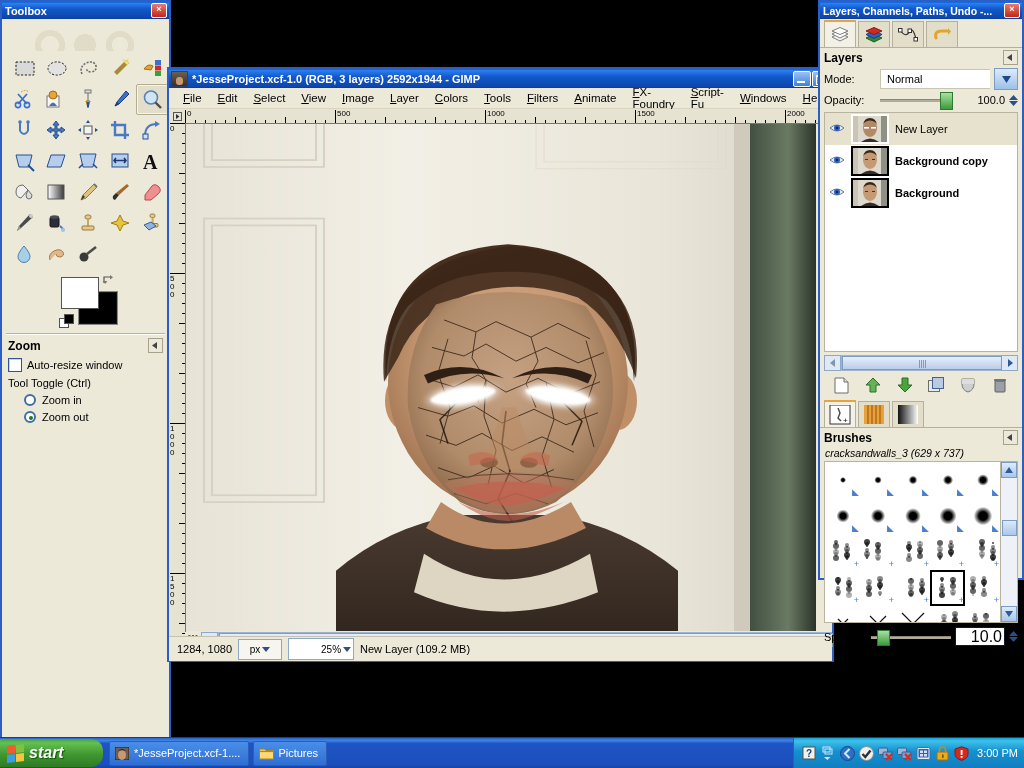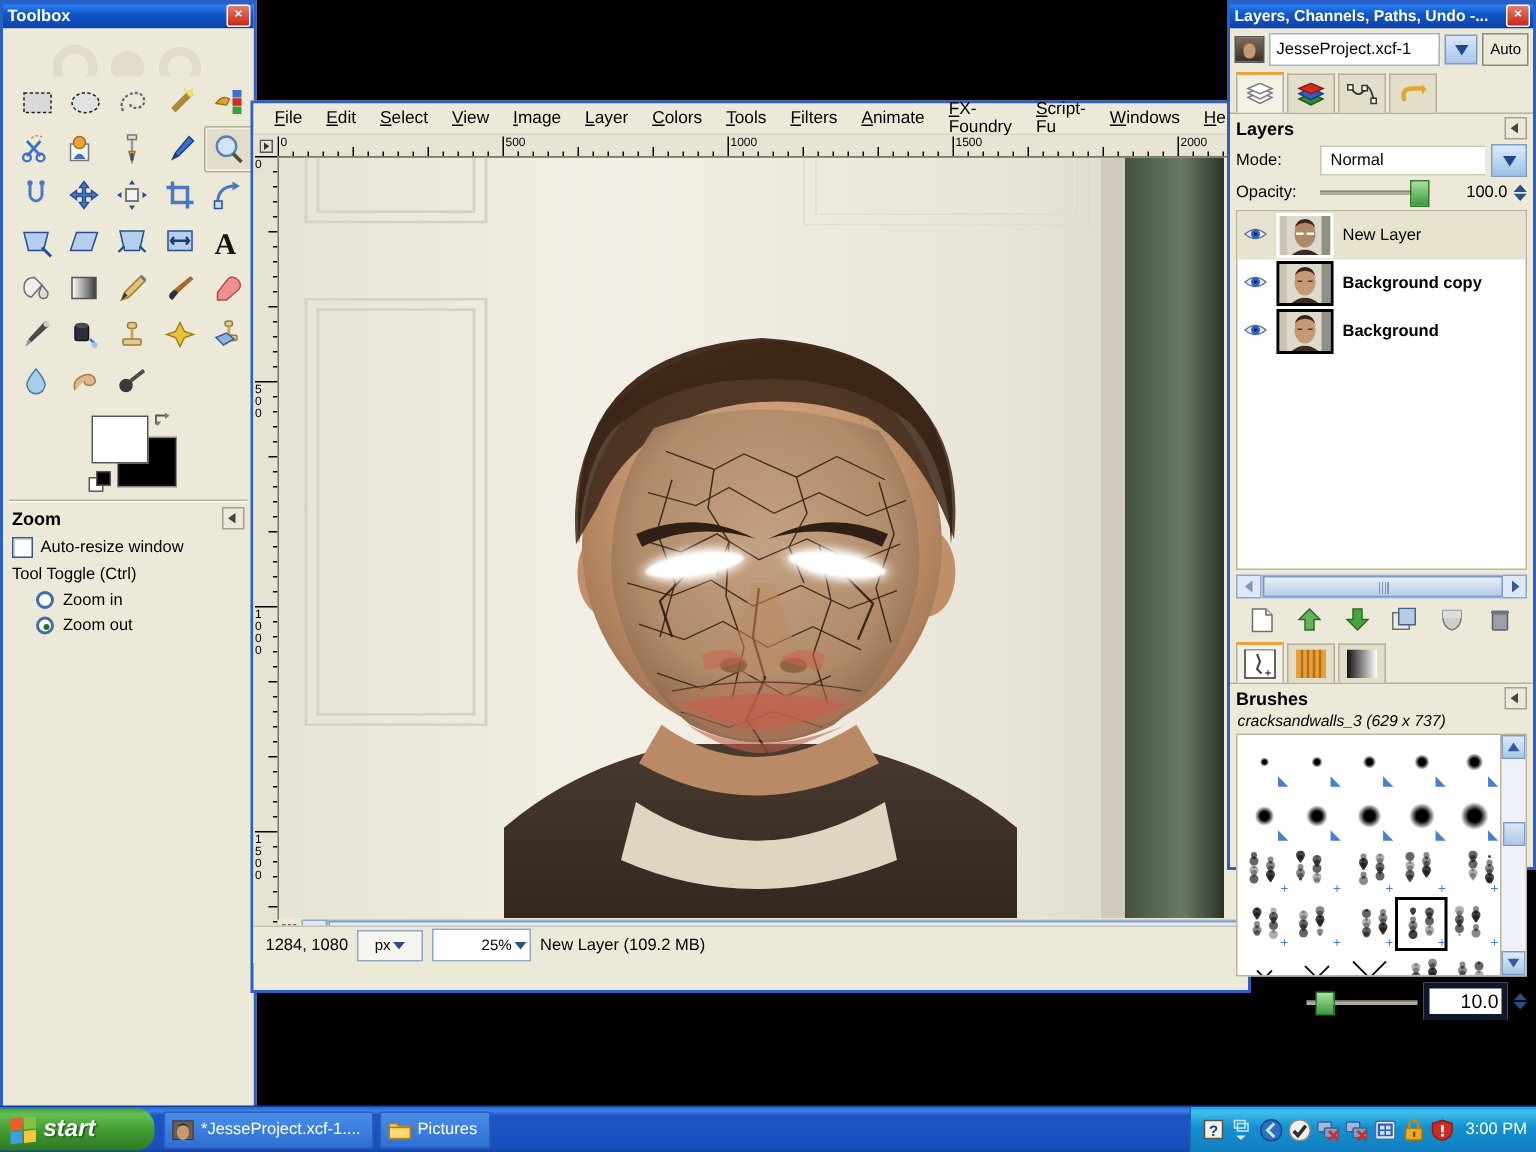--- a/index.html
+++ b/index.html
@@ -434,20 +434,30 @@
       </div>
       <div class="to-row indent">
         <span class="radio on"></span>
         <span>Zoom out</span>
       </div>
     </div>
   </div>
 </div>
 
 <div class="xpwin" id="gimpwin">
+  <div class="xptitle">
+    <span class="tbico"></span>
+    <span>*JesseProject.xcf-1.0 (RGB, 3 layers) 2592x1944 - GIMP</span>
+    <div class="xpbtn" style="margin-left:auto">
+      <i style="left:3px;bottom:3px;width:8px;height:2px;"></i>
+    </div>
+    <div class="xpbtn">
+      <i style="left:3px;top:3px;width:9px;height:7px;background:none;border:1px solid #fff;border-top-width:2px;"></i>
+    </div>
+  </div>
 
   <div class="menubar" id="menubar">
       <span><u>F</u>ile</span>
       <span><u>E</u>dit</span>
       <span><u>S</u>elect</span>
       <span><u>V</u>iew</span>
       <span><u>I</u>mage</span>
       <span><u>L</u>ayer</span>
       <span><u>C</u>olors</span>
       <span><u>T</u>ools</span>
@@ -756,30 +766,20 @@
   </div>
 </div>
 
 <div class="xpwin" id="dock">
   <div class="xptitle">
     <span>Layers, Channels, Paths, Undo -...</span>
     <div class="xpclose">×</div>
   </div>
   <div class="dockbody">
 
-    <div class="imgsel">
-      <span class="thumb"></span>
-      <span class="field">JesseProject.xcf-1</span>
-      <span class="chev">
-        <svg width="9" height="7" viewBox="0 0 9 7">
-            <path d="M0 0 L9 0 L4.5 7 Z" fill="#1c4a88"></path>
-          </svg>
-      </span>
-      <span class="autobtn">Auto</span>
-    </div>
 
     <div class="tabstrip">
       <div class="dtab active">
         <svg width="20" height="16" viewBox="0 0 20 16">
           <path d="M2 10 L10 6 L18 10 L10 14 Z" fill="#f6f6f6" stroke="#7d7d7d"></path>
           <path d="M2 7 L10 3 L18 7 L10 11 Z" fill="#fafafa" stroke="#7d7d7d"></path>
           <path d="M2 4 L10 0.5 L18 4 L10 7.5 Z" fill="#ffffff" stroke="#7d7d7d"></path>
         </svg>
       </div>
       <div class="dtab">
@@ -1408,21 +1408,21 @@
         </div>
       </div>
     </div>
 
     <div class="spacingrow">
       <span>Spacing:</span>
       <span class="slider" style="position:relative;height:14px">
         <span class="track" style="top:6px"></span>
         <span class="knob" style="left:6px;right:auto;height:14px"></span>
       </span>
-      <span style="width:46px;height:17px;background:#fff;border:4px solid #0f172a;display:flex;align-items:center;justify-content:flex-end;padding-right:2px;font-size:13px">10.0</span>
+      <span style="width:46px;height:17px;background:#fff;border:1px solid #0f172a;display:flex;align-items:center;justify-content:flex-end;padding-right:2px;font-size:16px">10.0</span>
       <span class="spinner">
         <svg width="9" height="5" viewBox="0 0 9 5">
             <path d="M0 5 L9 5 L4.5 0 Z" fill="#2a4f86"></path>
           </svg>
         <svg width="9" height="5" viewBox="0 0 9 5">
             <path d="M0 0 L9 0 L4.5 5 Z" fill="#2a4f86"></path>
           </svg>
       </span>
     </div>
 

